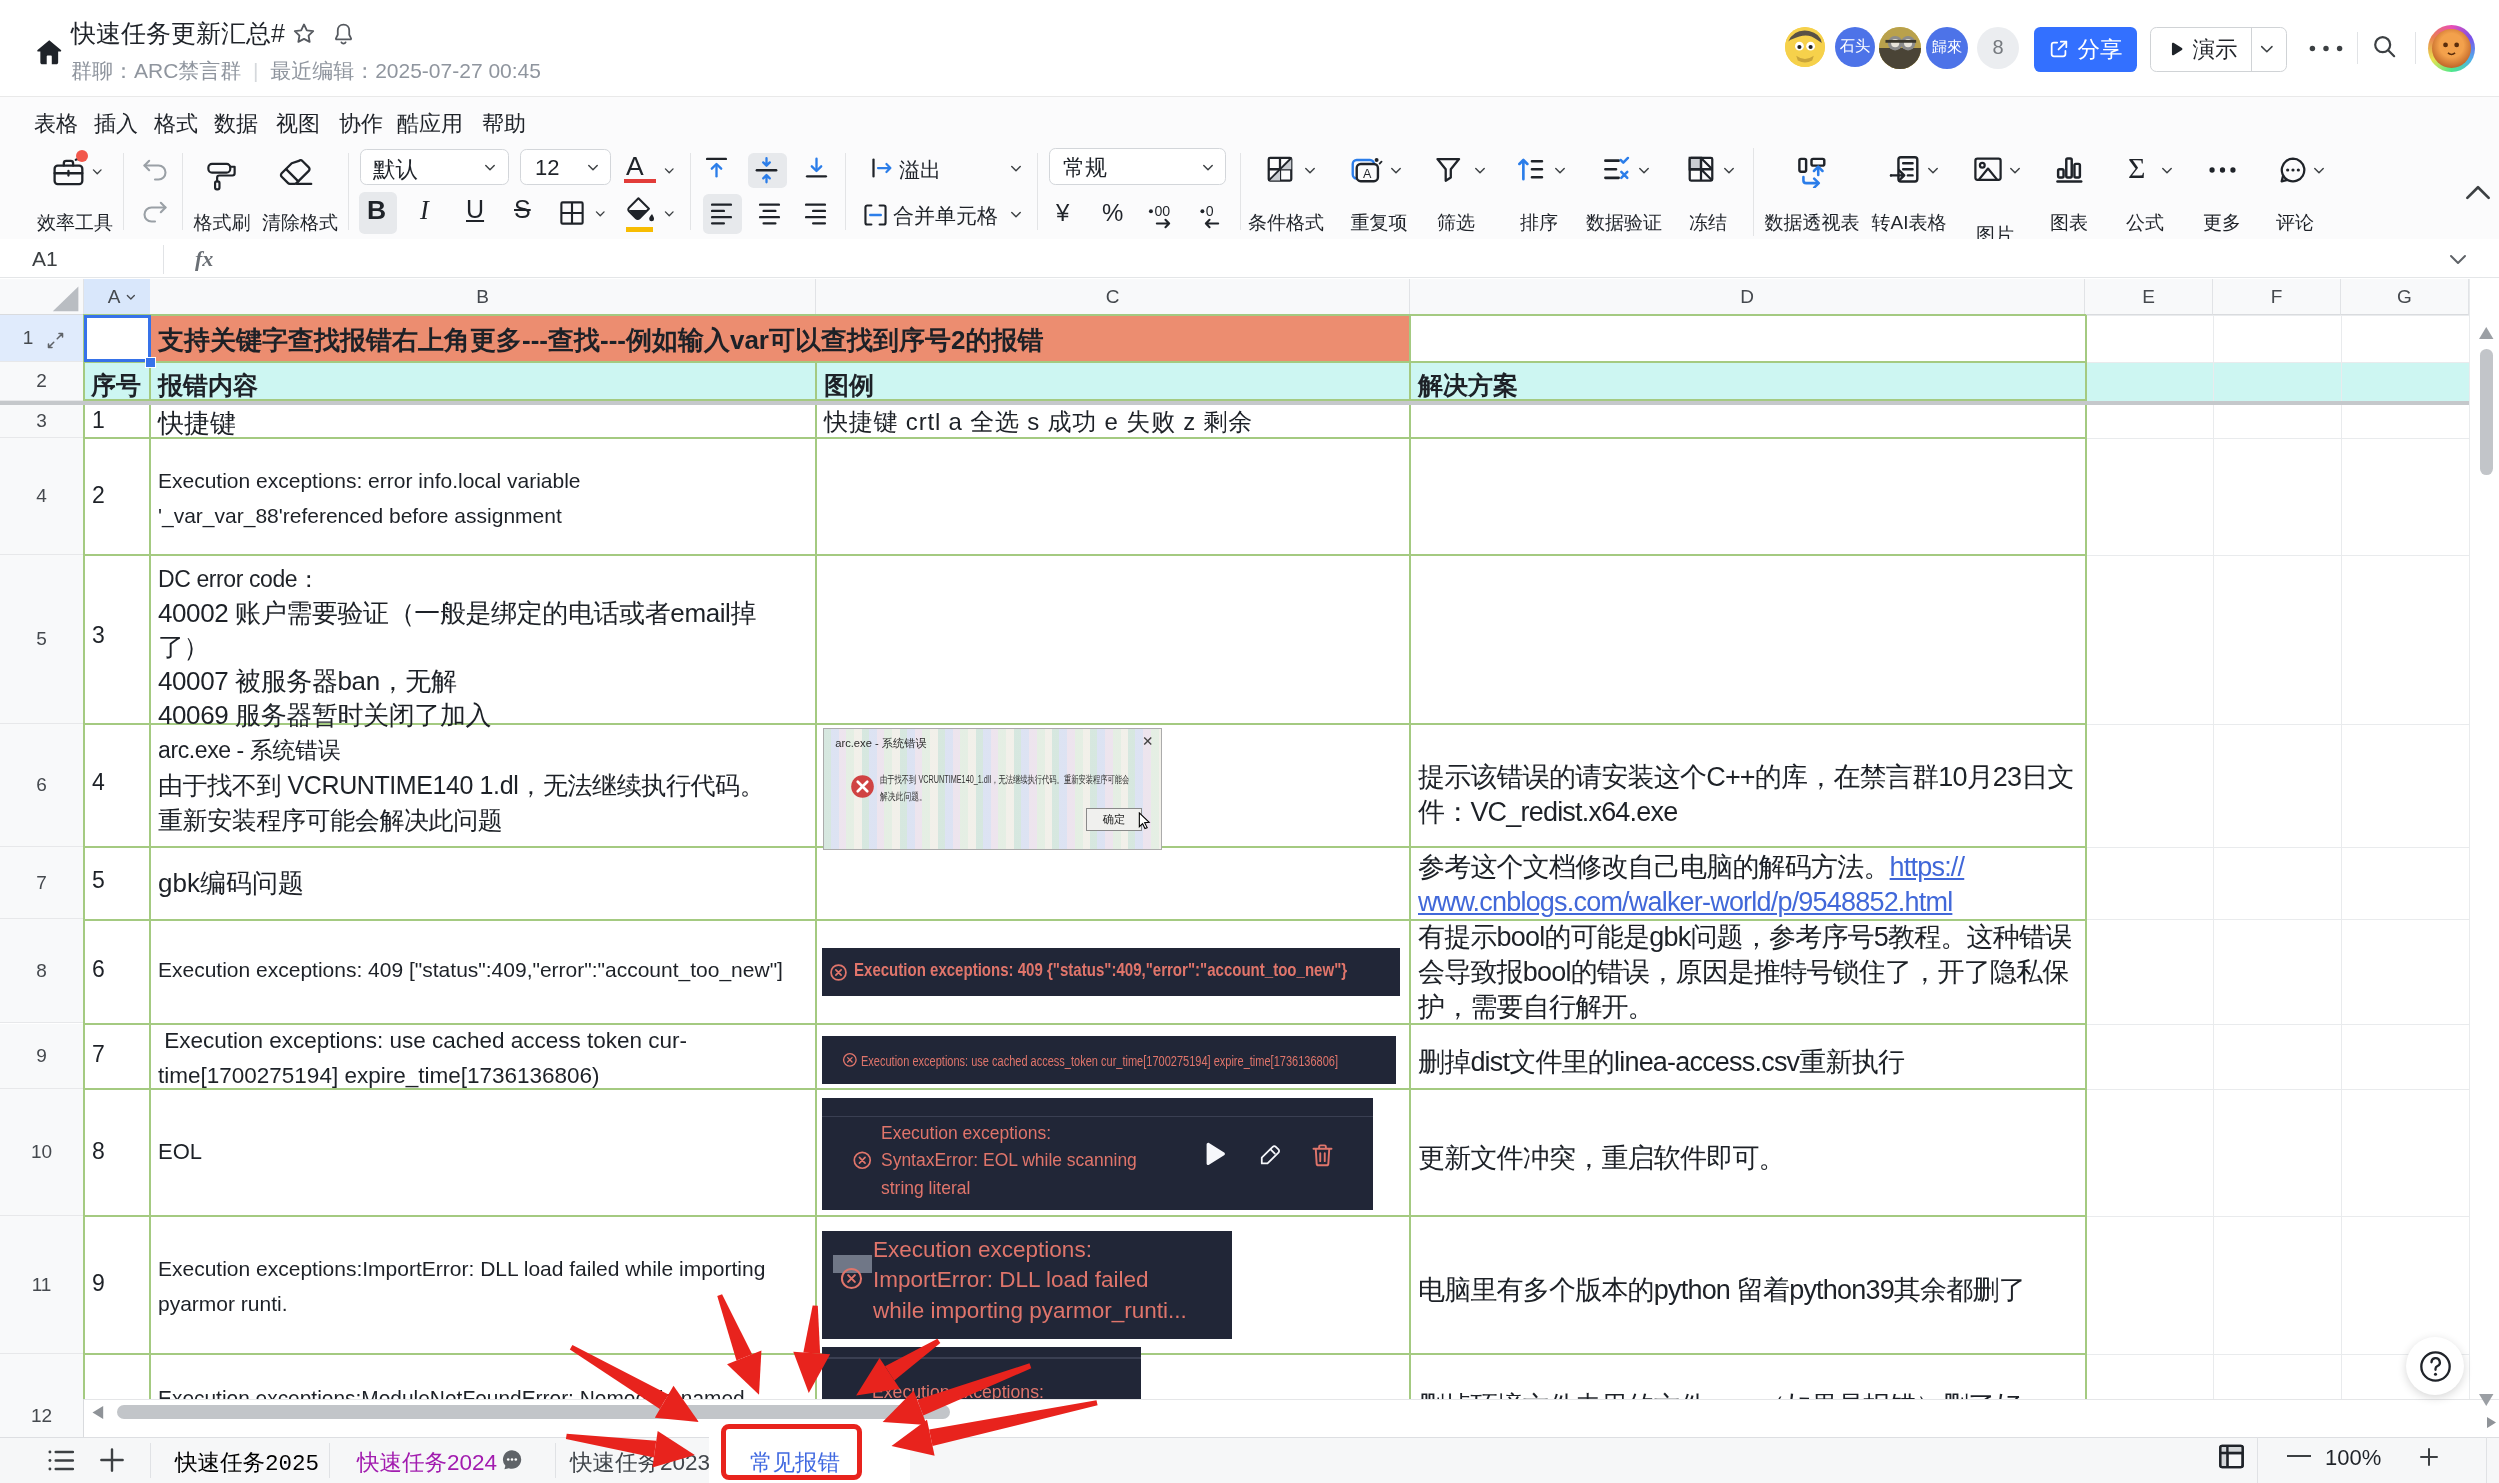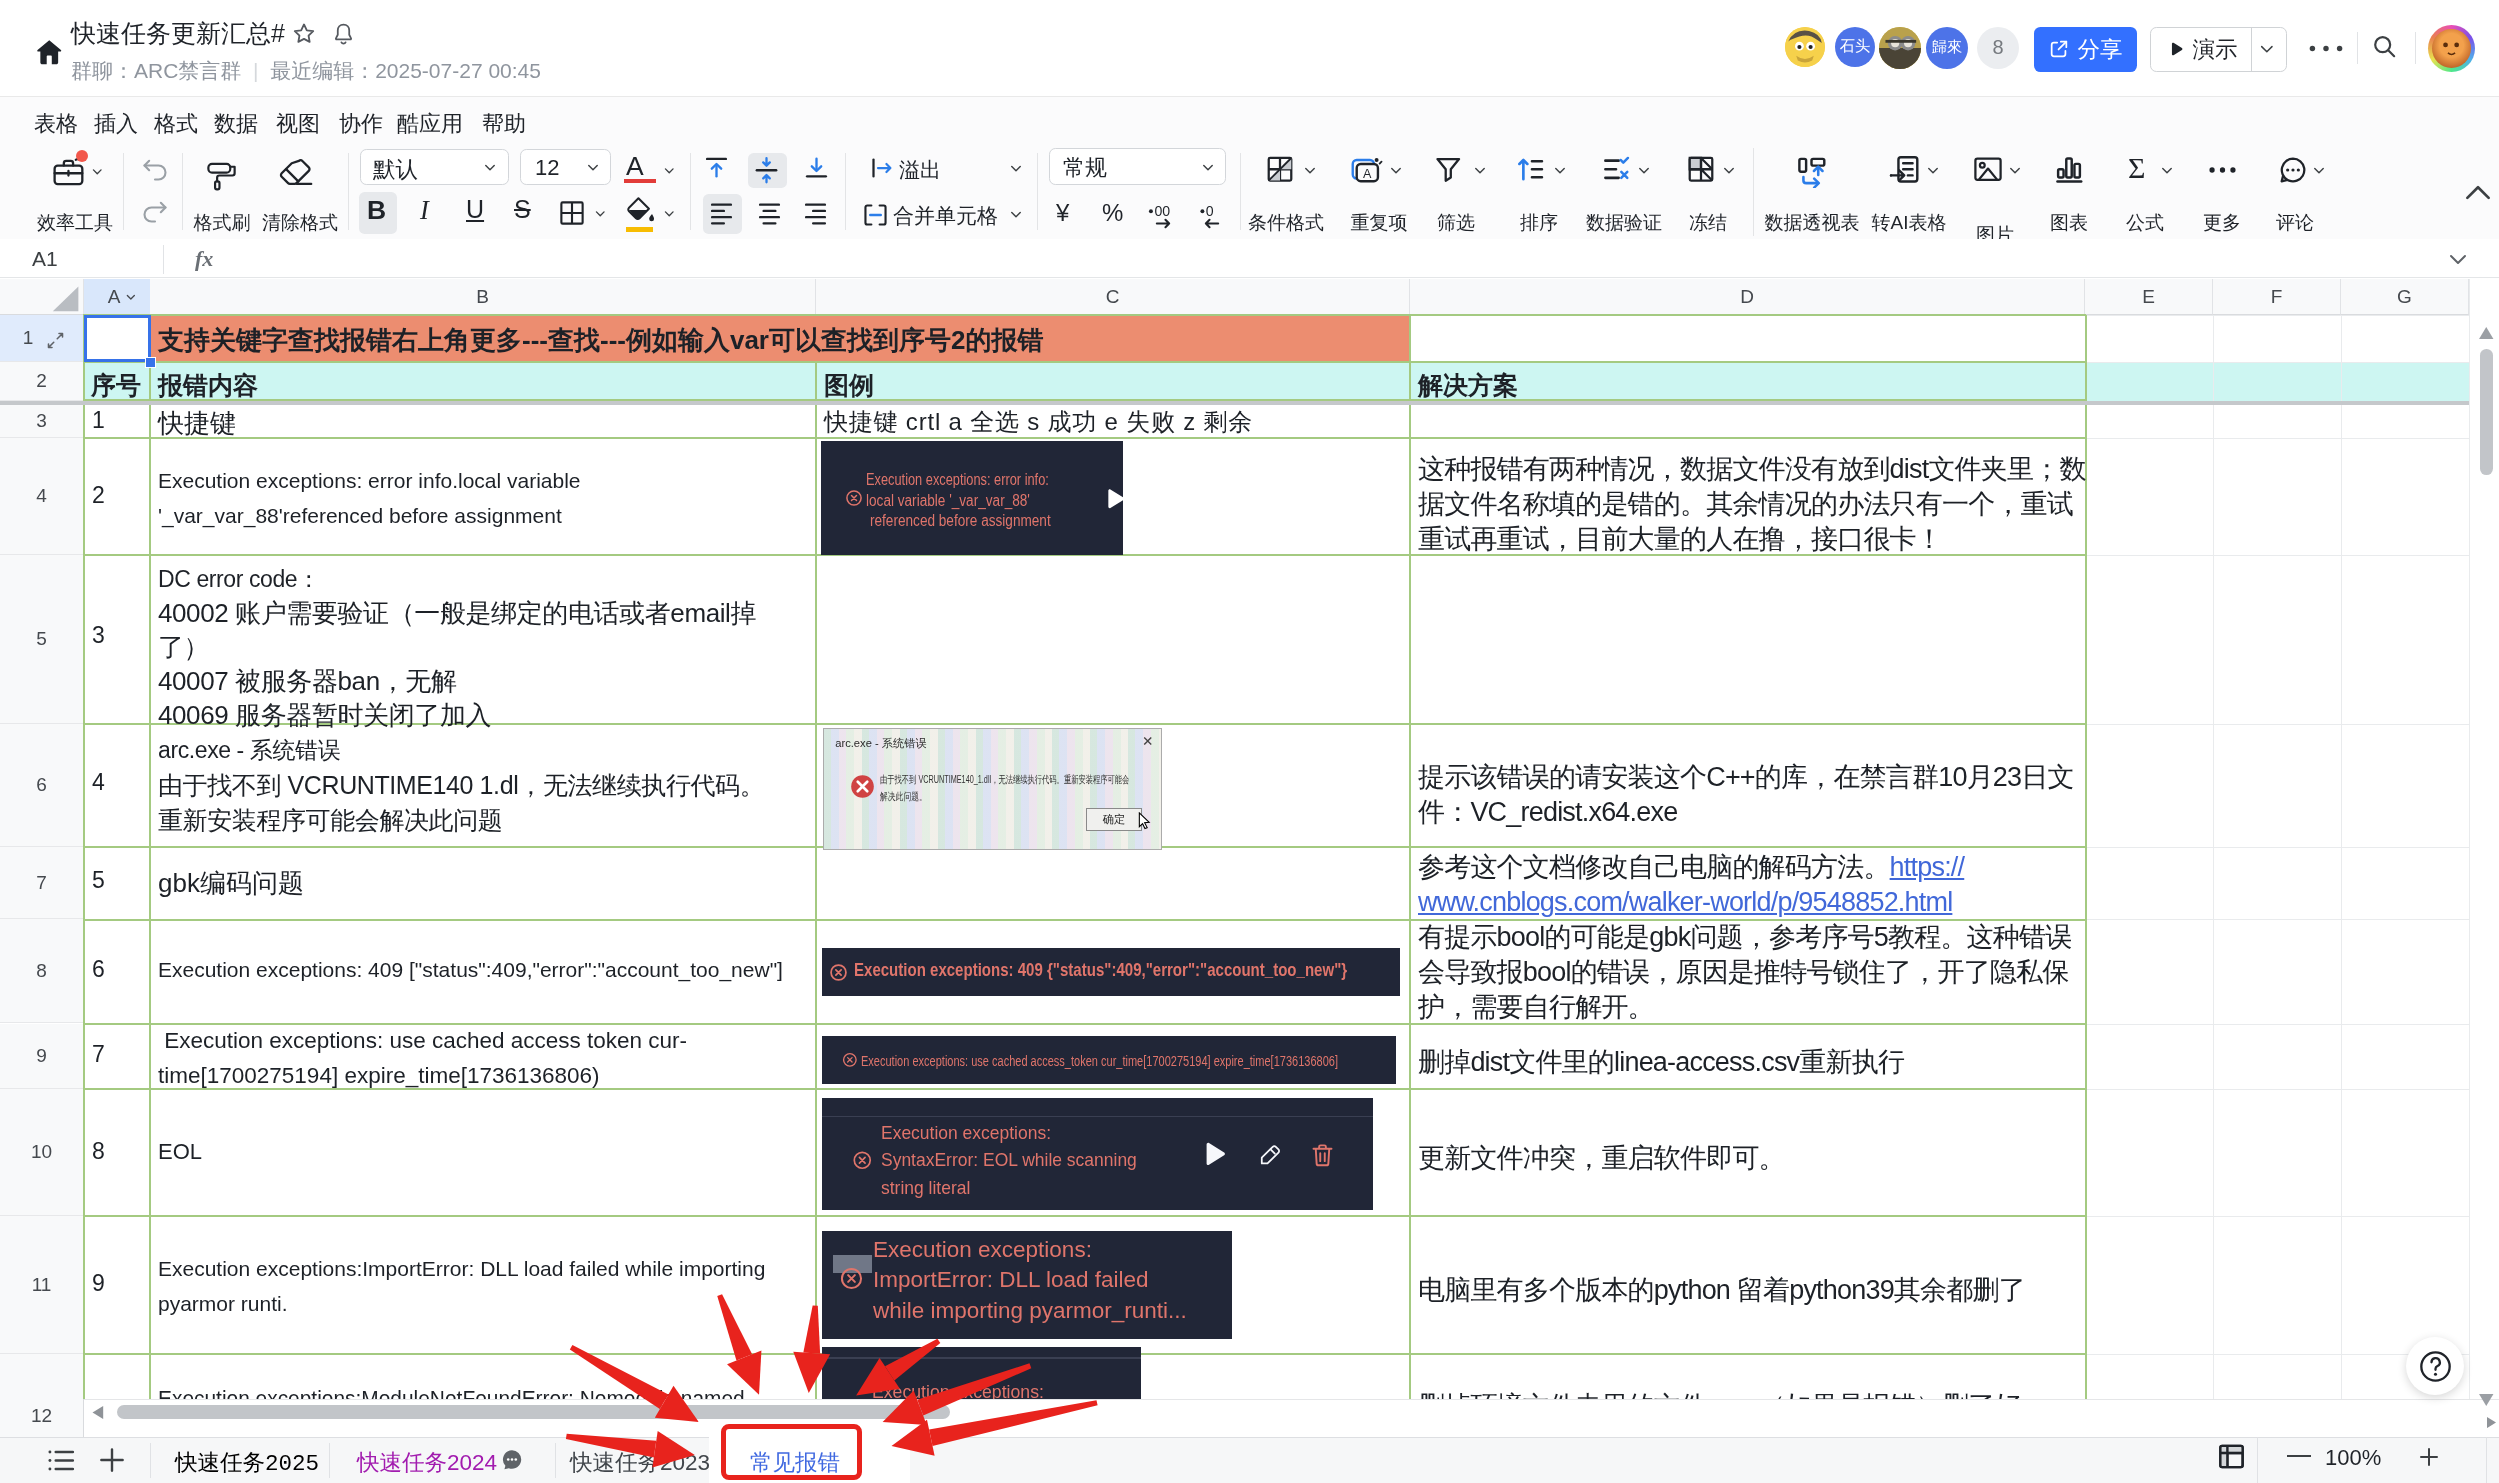--- a/index.html
+++ b/index.html
@@ -552,21 +552,20 @@
 <div class="ctext" style="left:158px;top:369px;font-size:25px;font-weight:700;">报错内容</div>
 <div class="ctext" style="left:824px;top:369px;font-size:25px;font-weight:700;">图例</div>
 <div class="ctext" style="left:1418px;top:369px;font-size:25px;font-weight:700;">解决方案</div>
 
 <div class="ctext" style="left:92px;top:407px;">1</div>
 <div class="ctext" style="left:158px;top:406px;font-size:26px;">快捷键</div>
 <div class="ctext" style="left:824px;top:406px;font-size:24px;letter-spacing:0.8px;">快捷键 crtl a 全选 s 成功 e 失败 z 剩余</div>
 
 <div class="ctext" style="left:92px;top:482px;">2</div>
 <div class="ctext" style="left:158px;top:463px;font-size:21px;line-height:35px;">Execution exceptions: error info.local variable<br>'_var_var_88'referenced before assignment</div>
-<div class="ctext" style="left:1418px;top:452px;font-size:27px;letter-spacing:-0.8px;line-height:35px;">这种报错有两种情况，数据文件没有放到dist文件夹里；数<br>据文件名称填的是错的。其余情况的办法只有一个，重试<br>重试再重试，目前大量的人在撸，接口很卡！</div>
 
 <div class="ctext" style="left:92px;top:622px;">3</div>
 <div class="ctext" style="left:158px;top:561px;font-size:26px;letter-spacing:-0.4px;line-height:34px;"><span style="font-size:23px;">DC error code：</span><br>40002 账户需要验证（一般是绑定的电话或者email掉<br>了）<br>40007 被服务器ban，无解<br>40069 服务器暂时关闭了加入</div>
 
 <div class="ctext" style="left:92px;top:769px;">4</div>
 <div class="ctext" style="left:158px;top:732px;font-size:25px;letter-spacing:-0.4px;line-height:35px;"><span style="font-size:23px;">arc.exe - 系统错误</span><br>由于找不到 VCRUNTIME140 1.dl，无法继续执行代码。<br>重新安装程序可能会解决此问题</div>
 <div class="ctext" style="left:1418px;top:760px;font-size:27px;letter-spacing:-0.8px;line-height:35px;">提示该错误的请安装这个C++的库，在禁言群10月23日文<br>件：VC_redist.x64.exe</div>
 
 <div class="ctext" style="left:92px;top:867px;">5</div>
 <div class="ctext" style="left:158px;top:866px;font-size:26px;">gbk编码问题</div>
@@ -584,32 +583,20 @@
 <div class="ctext" style="left:158px;top:1139px;font-size:22px;">EOL</div>
 <div class="ctext" style="left:1418px;top:1140px;font-size:27px;letter-spacing:-0.8px;">更新文件冲突，重启软件即可。</div>
 
 <div class="ctext" style="left:92px;top:1270px;">9</div>
 <div class="ctext" style="left:158px;top:1251px;font-size:21px;line-height:35px;">Execution exceptions:ImportError: DLL load failed while importing<br>pyarmor runti.</div>
 <div class="ctext" style="left:1418px;top:1272px;font-size:27px;letter-spacing:-0.8px;">电脑里有多个版本的python 留着python39其余都删了</div>
 
 <div class="ctext" style="left:158px;top:1386px;font-size:22px;transform:scaleX(.95);transform-origin:left top;">Execution exceptions:ModuleNotFoundError: Nomodule named</div>
 <div class="ctext" style="left:1418px;top:1388px;font-size:27px;letter-spacing:-0.8px;">删掉环境文件夹里的文件——（如果是报错）删了好</div>
 
-<div class="dimg" style="left:821px;top:441px;width:302px;height:114px;">
-<div class="dtx" style="left:45px;top:30px;font-size:16px;transform:scaleX(.8);transform-origin:left top;">Execution exceptions: error info:</div>
-<svg class="ab" style="left:22.5px;top:47px;" width="20" height="20" viewBox="0 0 24 24" fill="none" stroke="#e0756b" stroke-width="1.8" stroke-linecap="round">
-          <circle cx="12" cy="12" r="8.5"></circle>
-          <path d="M9 9l6 6M15 9l-6 6"></path>
-        </svg>
-<div class="dtx" style="left:45px;top:51px;font-size:16px;transform:scaleX(.85);transform-origin:left top;">local variable '_var_var_88'</div>
-<div class="dtx" style="left:49px;top:71px;font-size:16px;transform:scaleX(.85);transform-origin:left top;">referenced before assignment</div>
-<svg class="ab" style="left:284px;top:47px;" width="21" height="22.5" viewBox="0 0 20 22">
-          <path fill="#fff" d="M3 2.6c0-1 1.1-1.7 2-1.2l12.6 7.9c.9.5.9 1.9 0 2.4L5 19.6c-.9.5-2-.2-2-1.2z"></path>
-        </svg>
-</div>
 
 <div class="ab" style="left:823px;top:728px;width:339px;height:122px;border:1.2px solid #ababab;background:
 repeating-linear-gradient(90deg, rgba(170,215,185,.35) 0 7.2px, rgba(185,200,240,.33) 7.2px 15.3px, rgba(235,205,225,.33) 15.3px 22.5px, rgba(210,235,195,.33) 22.5px 30.5px, rgba(250,240,210,.30) 30.5px 38px),#eef0f4;overflow:hidden;">
 <div class="ab nw" style="left:11.2px;top:7.2px;font-size:11.2px;color:#2a2a2a;">arc.exe - 系统错误</div>
 <div class="ab nw" style="left:318px;top:4px;font-size:13.7px;color:#444;">✕</div>
 <svg class="ab" style="left:26px;top:45px;" width="25" height="25" viewBox="0 0 42 42">
           <circle cx="21" cy="21" r="19" fill="#d04343"></circle>
           <path d="M13 13l16 16M29 13 13 29" stroke="#fff" stroke-width="4.5" stroke-linecap="round"></path>
         </svg>
 <div class="ab nw" style="left:56px;top:44px;font-size:10.4px;color:#333;transform:scaleX(.7);transform-origin:left top;">由于找不到 VCRUNTIME140_1.dll，无法继续执行代码。重新安装程序可能会</div>

